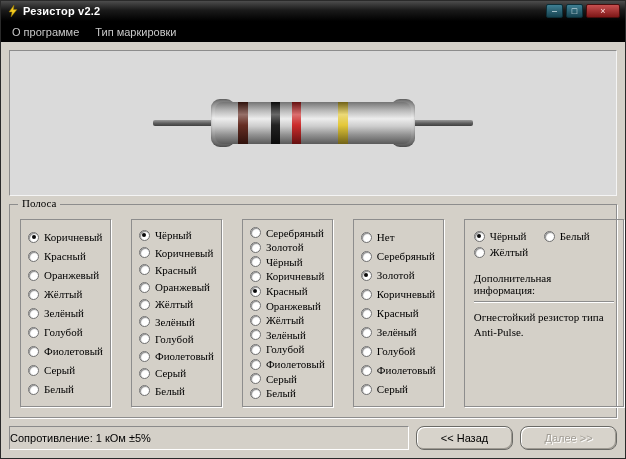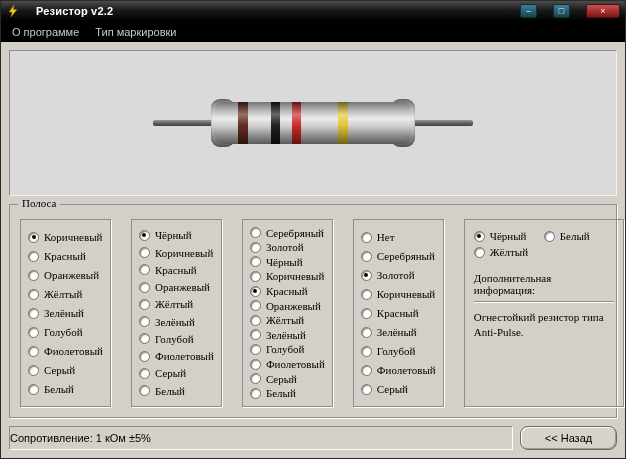--- a/index.html
+++ b/index.html
@@ -11,21 +11,21 @@
     border:1px solid #2a2a2a;
     background:#d4d0c8;
     display:flex; flex-direction:column;
     overflow:hidden;
   }
 
   
   .titlebar{
     height:20px; flex:none;
     background:linear-gradient(to bottom,#4d4d4d 0%,#1b1b1b 45%,#000 100%);
-    display:flex; align-items:center; gap:16px; padding:0 5px;
+    display:flex; align-items:center; gap:3px; padding:0 5px;
   }
   .app-icon{ width:14px; height:14px; display:flex; align-items:center; justify-content:center; flex:none;}
   .title{ color:#fff; font-weight:bold; flex:1; letter-spacing:.2px; }
   .tbtn{
     width:17px; height:14px; flex:none; border-radius:2px;
     display:flex; align-items:center; justify-content:center;
     color:#dfeef2; font-size:9px; line-height:1;
     border:1px solid #0c2f38;
     background:linear-gradient(to bottom,#3f7f93,#16424f);
   }
@@ -351,16 +351,17 @@
           <div class="extra-text">Огнестойкий резистор типа Anti-Pulse.</div>
         </div>
       </div>
     </div>
 
     <div class="bottombar">
       <div class="status">
         <span>Сопротивление: 1 кОм ±5%</span>
       </div>
       <div class="btn">&lt;&lt; Назад</div>
+      <div class="btn disabled">Далее &gt;&gt;</div>
     </div>
 
   </div>
 </div>
 
 </body></html>

